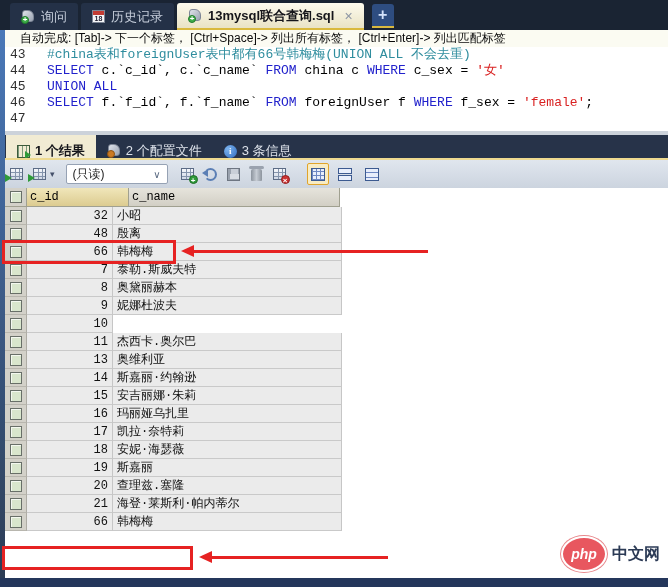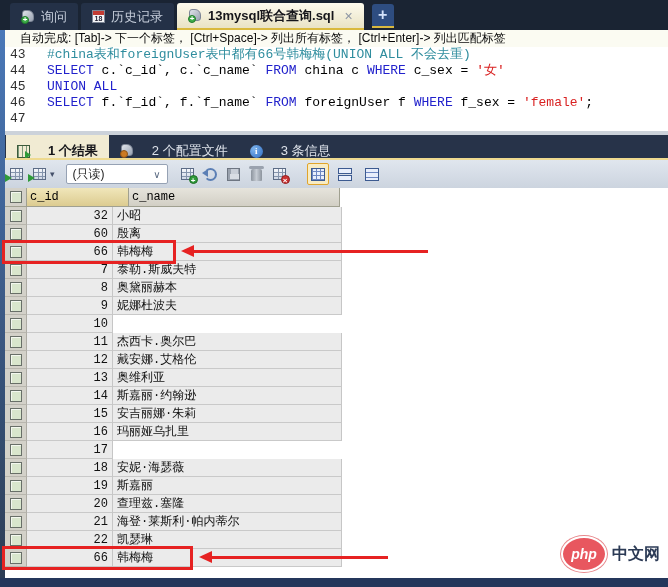--- a/index.html
+++ b/index.html
@@ -33,21 +33,21 @@
   .code { padding-left:8px; }
   .seg-kw { color:#2222cc; }
   .seg-comment { color:#2f8d9e; }
   .seg-str { color:#d92222; }
   .seg-plain { color:#000; }
 
   .splitter { position:absolute; left:0; top:131px; width:668px; height:4px; background:#ccd2da; }
 
   
   .result-tabbar { position:absolute; left:0; top:135px; width:668px; height:23px; background:#273349; display:flex; align-items:stretch; padding-left:6px; }
-  .result-tab { display:flex; align-items:center; gap:18px; padding:16px 11px; color:#dde2ea; font-size:13px; }
+  .result-tab { display:flex; align-items:center; gap:5px; padding:16px 11px; color:#dde2ea; font-size:13px; }
   .result-tab.active { background:#f1ebd3; color:#15151a; font-weight:bold; }
   .tab-underline { position:absolute; left:0; top:158px; width:668px; height:2px; background:#eeda90; }
 
   .grid-ic { width:13px; height:13px; border:1px solid #3c5a3c; background:#e8f0e4 repeating-linear-gradient(0deg,#7a9a7a 0 1px,transparent 1px 4px), #e8f0e4; position:relative; }
   .grid-ic:before { content:""; position:absolute; inset:0; background:repeating-linear-gradient(90deg,#7a9a7a 0 1px,transparent 1px 4px); }
   .grid-ic .ar { position:absolute; right:-2px; bottom:-2px; width:0; height:0; border-left:6px solid #2f9a3a; border-top:4px solid transparent; border-bottom:4px solid transparent; }
   .info-ic { width:13px; height:13px; border-radius:50%; background:radial-gradient(circle at 4px 4px,#7db4ee,#2f6cc0); color:#fff; font-size:9px; font-weight:bold; text-align:center; line-height:13px; font-family:"Liberation Serif",serif; }
 
   
   .grid-toolbar { position:absolute; left:0; top:160px; width:668px; height:28px; background:linear-gradient(#e0e6ee,#ccd4df); display:flex; align-items:center; padding-left:7px; gap:5px; }
@@ -228,21 +228,21 @@
           <div class="g-cell c-cb">
             <span class="checkbox"></span>
           </div>
           <div class="g-cell c-cid">32</div>
           <div class="g-cell c-cname">小昭</div>
         </div>
         <div class="g-row">
           <div class="g-cell c-cb">
             <span class="checkbox"></span>
           </div>
-          <div class="g-cell c-cid">60</div>
+          <div class="g-cell c-cid">48</div>
           <div class="g-cell c-cname">殷离</div>
         </div>
         <div class="g-row">
           <div class="g-cell c-cb">
             <span class="checkbox"></span>
           </div>
           <div class="g-cell c-cid">66</div>
           <div class="g-cell c-cname">韩梅梅</div>
         </div>
         <div class="g-row">
@@ -276,27 +276,20 @@
           <div class="g-cell c-cb">
             <span class="checkbox"></span>
           </div>
           <div class="g-cell c-cid">11</div>
           <div class="g-cell c-cname">杰西卡.奥尔巴</div>
         </div>
         <div class="g-row">
           <div class="g-cell c-cb">
             <span class="checkbox"></span>
           </div>
-          <div class="g-cell c-cid">12</div>
-          <div class="g-cell c-cname">戴安娜.艾格伦</div>
-        </div>
-        <div class="g-row">
-          <div class="g-cell c-cb">
-            <span class="checkbox"></span>
-          </div>
           <div class="g-cell c-cid">13</div>
           <div class="g-cell c-cname">奥维利亚</div>
         </div>
         <div class="g-row">
           <div class="g-cell c-cb">
             <span class="checkbox"></span>
           </div>
           <div class="g-cell c-cid">14</div>
           <div class="g-cell c-cname">斯嘉丽·约翰逊</div>
         </div>
@@ -312,20 +305,21 @@
             <span class="checkbox"></span>
           </div>
           <div class="g-cell c-cid">16</div>
           <div class="g-cell c-cname">玛丽娅乌扎里</div>
         </div>
         <div class="g-row">
           <div class="g-cell c-cb">
             <span class="checkbox"></span>
           </div>
           <div class="g-cell c-cid">17</div>
+          <div class="g-cell c-cname">凯拉·奈特莉</div>
         </div>
         <div class="g-row">
           <div class="g-cell c-cb">
             <span class="checkbox"></span>
           </div>
           <div class="g-cell c-cid">18</div>
           <div class="g-cell c-cname">安妮·海瑟薇</div>
         </div>
         <div class="g-row">
           <div class="g-cell c-cb">
@@ -340,27 +334,20 @@
           </div>
           <div class="g-cell c-cid">20</div>
           <div class="g-cell c-cname">查理兹.塞隆</div>
         </div>
         <div class="g-row">
           <div class="g-cell c-cb">
             <span class="checkbox"></span>
           </div>
           <div class="g-cell c-cid">21</div>
           <div class="g-cell c-cname">海登·莱斯利·帕内蒂尔</div>
-        </div>
-        <div class="g-row">
-          <div class="g-cell c-cb">
-            <span class="checkbox"></span>
-          </div>
-          <div class="g-cell c-cid">22</div>
-          <div class="g-cell c-cname">凯瑟琳</div>
         </div>
         <div class="g-row">
           <div class="g-cell c-cb">
             <span class="checkbox"></span>
           </div>
           <div class="g-cell c-cid">66</div>
           <div class="g-cell c-cname">韩梅梅</div>
         </div>
       </div>
   </div>

